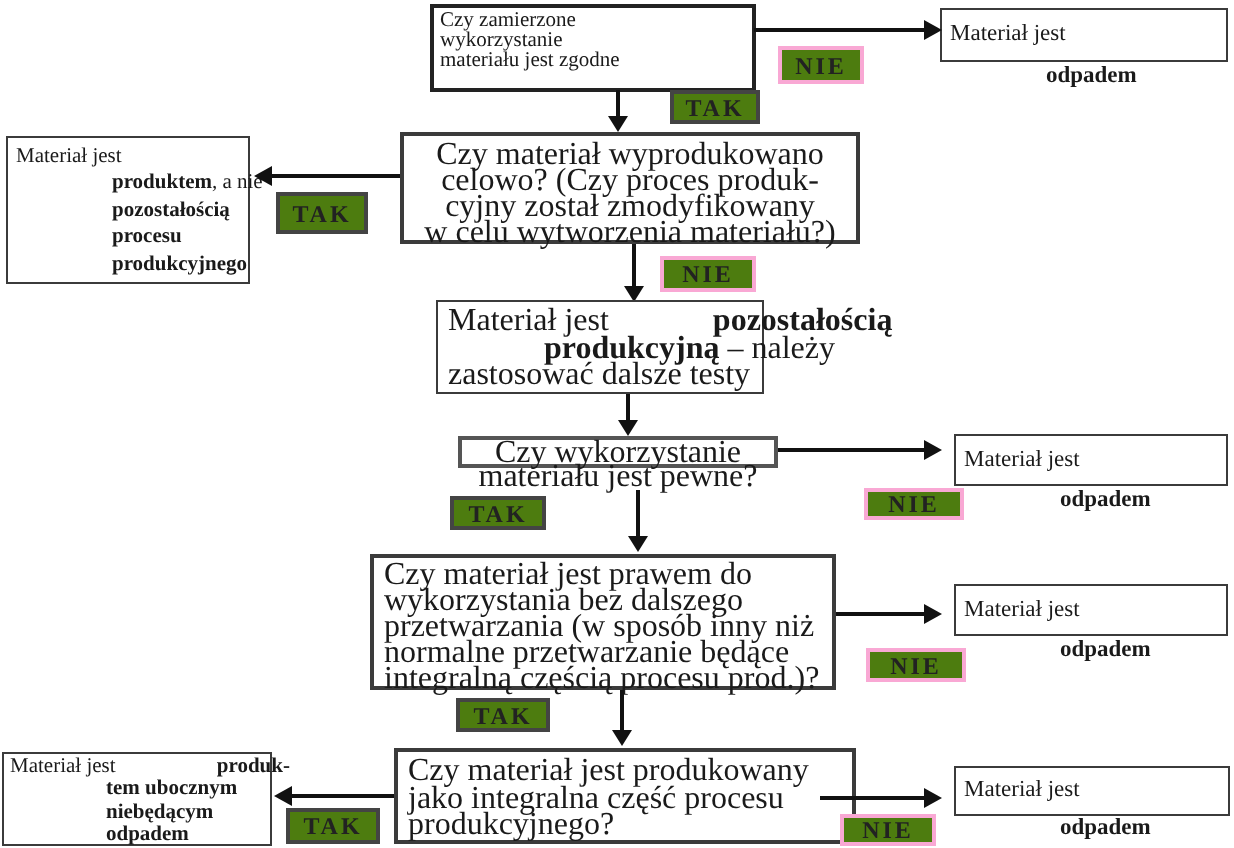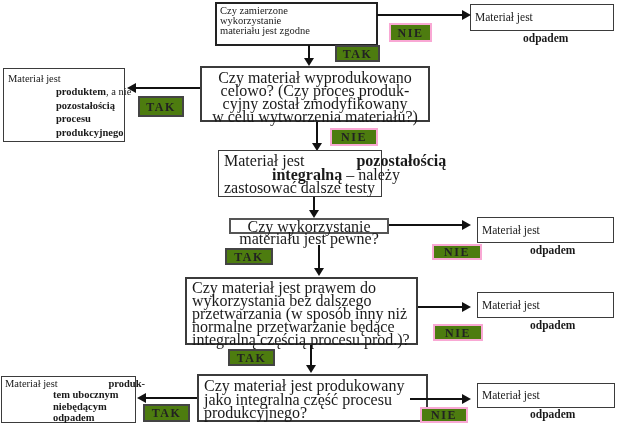--- a/index.html
+++ b/index.html
@@ -76,21 +76,21 @@
     <div class="shaft-h" style="left:136px;top:87px;width:64px;"></div>
     <div class="head left" style="left:127px;top:83px;"></div>
   </div>
   <div>
     <div class="shaft-v" style="left:316px;top:122px;height:22px;"></div>
     <div class="head down" style="left:312px;top:143px;"></div>
   </div>
 
   <div class="box" style="left:218px;top:150px;width:164px;height:47px;line-height:13.5px;padding:3px 5px;border-width:1.5px;">
     <div class="bl"><span>Materiał jest </span><b>pozostałością</b></div>
-    <div class="bl"><b>integralną</b><span> – należy</span></div>
+    <div class="bl"><b>produkcyjną</b><span> – należy</span></div>
     <div class="bl">zastosować dalsze testy</div>
   </div>
 
   <div>
     <div class="shaft-v" style="left:313px;top:197px;height:14px;"></div>
     <div class="head down" style="left:309px;top:210px;"></div>
   </div>
 
   <div class="box center" style="left:229px;top:218px;width:160px;height:16px;line-height:11.5px;padding:1px 2px;border-color:#555;">
     <div class="bl">Czy wykorzystanie</div>

